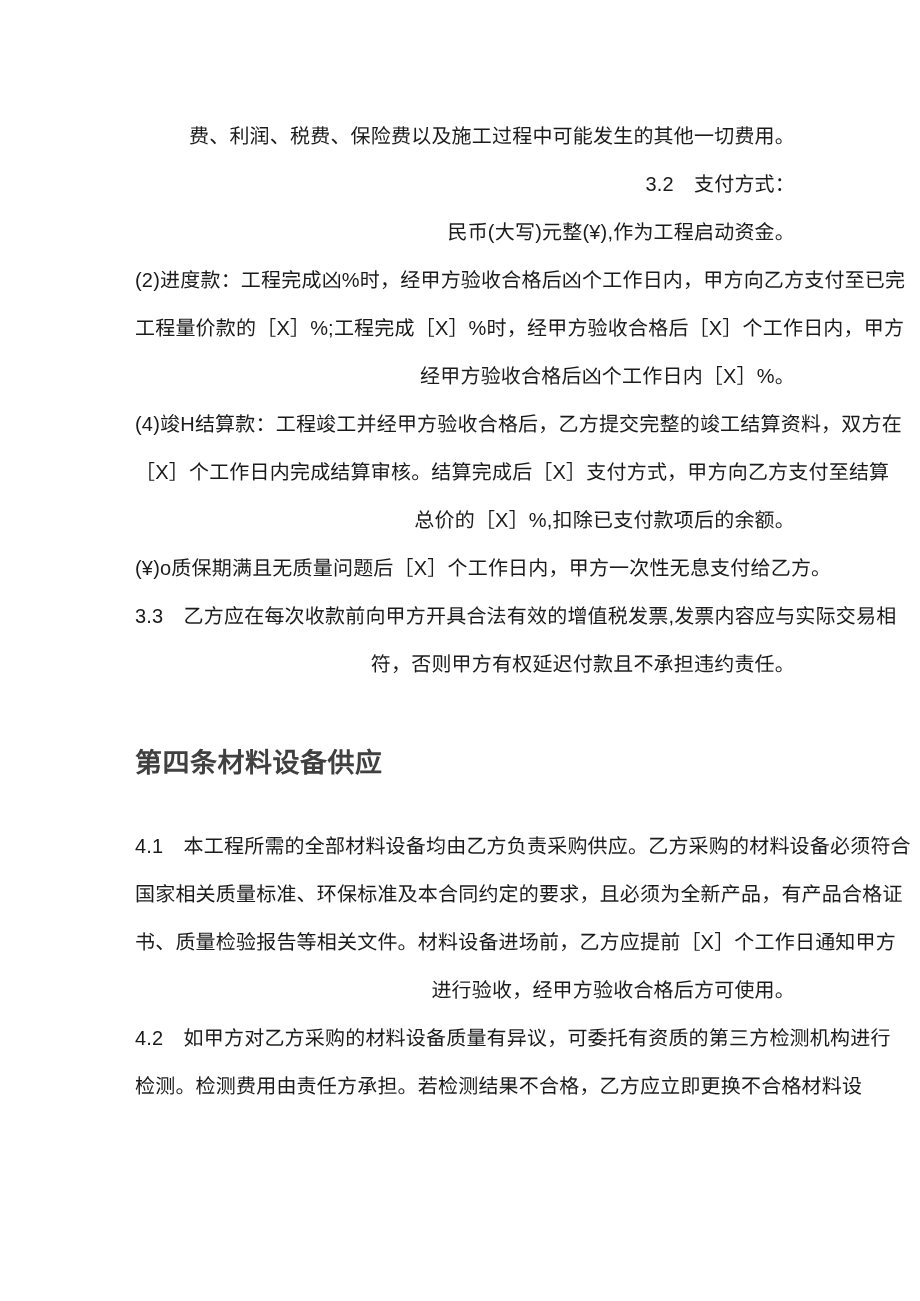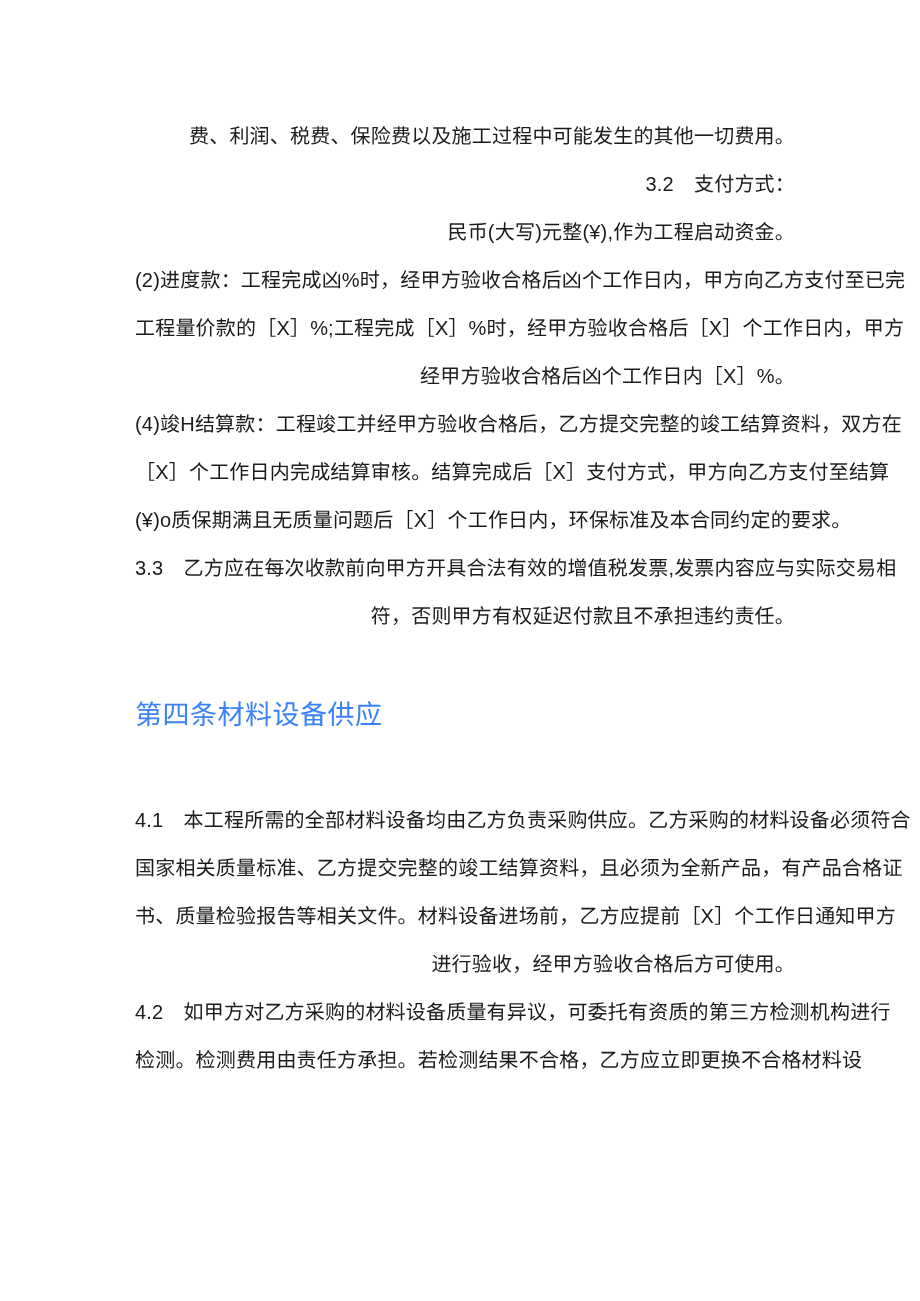--- a/index.html
+++ b/index.html
@@ -24,46 +24,47 @@
   .line {
     font-size: 20px;
     line-height: 48px;
     height: 48px;
     white-space: nowrap;
     letter-spacing: 0.2px;
     text-align: right;
   }
   .heading {
     font-size: 27px;
-    font-weight: 400;
+    font-weight: 700;
     line-height: 42px;
     height: 42px;
-    margin: 54px 0 60px 0;
+    margin: 54px 0 38px 0;
     white-space: nowrap;
     letter-spacing: 0.5px;
-    color: #3b82f6;
+    color: #404040;
   }
 </style>
 </head>
 <body>
 
 <div class="doc">
   <div class="line">费、利润、税费、保险费以及施工过程中可能发生的其他一切费用。</div>
   <div class="line">3.2　支付方式：</div>
   <div class="line">民币(大写)元整(¥),作为工程启动资金。</div>
   <div class="line">(2)进度款：工程完成凶%时，经甲方验收合格后凶个工作日内，甲方向乙方支付至已完</div>
   <div class="line">工程量价款的［X］%;工程完成［X］%时，经甲方验收合格后［X］个工作日内，甲方</div>
   <div class="line">经甲方验收合格后凶个工作日内［X］%。</div>
   <div class="line">(4)竣H结算款：工程竣工并经甲方验收合格后，乙方提交完整的竣工结算资料，双方在</div>
   <div class="line">［X］个工作日内完成结算审核。结算完成后［X］支付方式，甲方向乙方支付至结算</div>
-  <div class="line">(¥)o质保期满且无质量问题后［X］个工作日内，环保标准及本合同约定的要求。</div>
+  <div class="line">总价的［X］%,扣除已支付款项后的余额。</div>
+  <div class="line">(¥)o质保期满且无质量问题后［X］个工作日内，甲方一次性无息支付给乙方。</div>
   <div class="line">3.3　乙方应在每次收款前向甲方开具合法有效的增值税发票,发票内容应与实际交易相</div>
   <div class="line">符，否则甲方有权延迟付款且不承担违约责任。</div>
 
   <div class="heading">第四条材料设备供应</div>
 
   <div class="line">4.1　本工程所需的全部材料设备均由乙方负责采购供应。乙方采购的材料设备必须符合</div>
-  <div class="line">国家相关质量标准、乙方提交完整的竣工结算资料，且必须为全新产品，有产品合格证</div>
+  <div class="line">国家相关质量标准、环保标准及本合同约定的要求，且必须为全新产品，有产品合格证</div>
   <div class="line">书、质量检验报告等相关文件。材料设备进场前，乙方应提前［X］个工作日通知甲方</div>
   <div class="line">进行验收，经甲方验收合格后方可使用。</div>
   <div class="line">4.2　如甲方对乙方采购的材料设备质量有异议，可委托有资质的第三方检测机构进行</div>
   <div class="line">检测。检测费用由责任方承担。若检测结果不合格，乙方应立即更换不合格材料设</div>
 </div>
 
 </body></html>

